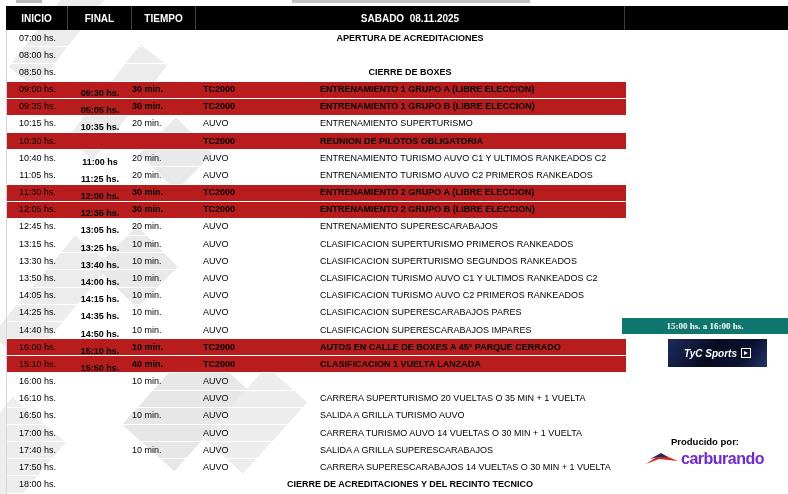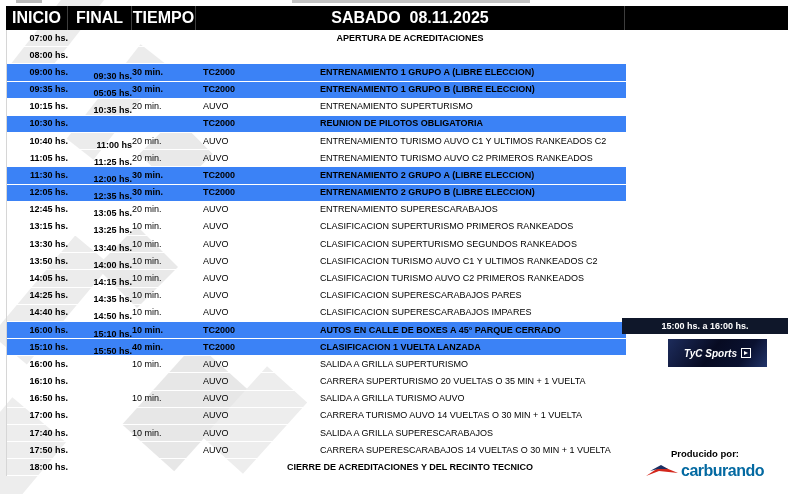--- a/index.html
+++ b/index.html
@@ -18,59 +18,59 @@
   .wm .s6{left:150px;top:352px;width:70px;height:110px;transform:rotate(42deg);background:#e7e7e7;}
   .wm .s7{left:228px;top:372px;width:54px;height:96px;transform:rotate(42deg);background:#ededed;}
   .wm .s8{left:-28px;top:408px;width:70px;height:100px;transform:rotate(40deg);background:#ededed;}
   
   .wm .t1{left:16px;top:0;width:26px;height:3px;background:#b9b9b9;}
   .wm .t2{left:292px;top:0;width:238px;height:3px;background:#c3c3c3;}
   
   .tbl{position:absolute;left:6px;top:6px;z-index:1;}
   .thead{
     display:flex;width:782px;height:24px;background:#000;color:#fff;
-    font-weight:700;font-size:16px;align-items:center;text-align:center;
+    font-weight:700;font-size:10px;align-items:center;text-align:center;
   }
   .thead .hc{border-right:1px solid #3d3d3d;box-sizing:border-box;height:100%;
     display:flex;align-items:center;justify-content:center;white-space:pre;}
   .thead .hc:last-child{border-right:none;}
   .h-inicio{width:62px;} .h-final{width:64px;} .h-tiempo{width:64px;}
   .h-fecha{width:429px;} .h-right{width:163px;}
   .tbody{position:relative;width:619px;border-left:1px solid #d6d6d6;box-sizing:content-box;}
   .row{
     display:flex;width:619px;height:17.185px;box-sizing:border-box;
     border-bottom:1px solid #ffffff;align-items:center;font-size:9px;line-height:1;
   }
-  .row.hl{background:#3b82f6;font-weight:700;}
+  .row.hl{background:#b91c1c;font-weight:700;}
   .c{box-sizing:border-box;overflow:hidden;white-space:nowrap;}
-  .c-inicio{width:61px;text-align:right;font-weight:700;}
-  .c-final{width:64px;text-align:right;font-weight:700;margin-top:8px;}
+  .c-inicio{width:61px;text-align:center;font-weight:400;}
+  .c-final{width:64px;text-align:center;font-weight:700;margin-top:8px;}
   .c-tiempo{width:64px;text-align:left;}
   .c-cat{width:119px;padding-left:7px;}
   .c-desc{width:310px;padding-left:5px;}
   .c-merged{width:428px;text-align:center;font-weight:700;}
   
   .bc-box{
     position:absolute;left:622px;top:318px;width:166px;height:16px;z-index:2;
-    background:#0f172a;color:#fff;font-weight:700;font-size:9px;
-    display:flex;align-items:center;justify-content:center;
+    background:#0f766e;color:#fff;font-weight:700;font-size:9px;
+    display:flex;align-items:center;justify-content:center;font-family:Liberation Serif, serif;
   }
   .tyc-box{
     position:absolute;left:668px;top:339px;width:99px;height:28px;z-index:2;
     background:linear-gradient(125deg,#1d2c5c 0%,#070b22 45%,#0a1130 75%,#22356b 100%);
     color:#fff;display:flex;align-items:center;justify-content:center;gap:4px;
     font-size:10px;font-weight:700;font-style:italic;
   }
   .tyc-sq{width:8px;height:8px;border:1px solid #fff;display:inline-block;position:relative;}
   .tyc-sq::after{content:"";position:absolute;left:2px;top:2px;border-left:4px solid #fff;
     border-top:2px solid transparent;border-bottom:2px solid transparent;}
-  .prod{position:absolute;left:622px;top:436px;width:166px;z-index:2;text-align:center;margin-top:12px;}
+  .prod{position:absolute;left:622px;top:436px;width:166px;z-index:2;text-align:center;}
   .prod-label{font-size:9.5px;font-weight:700;color:#000;}
   .carb{display:flex;align-items:center;justify-content:center;gap:3px;margin-top:3px;}
-  .carb-name{font-size:16px;font-weight:700;color:#0369a1;letter-spacing:-0.5px;}
+  .carb-name{font-size:16px;font-weight:700;color:#6d28d9;letter-spacing:-0.5px;}
 </style>
 </head>
 <body>
 
 <div id="stage">
 
   <div class="wm">
     <div class="s1"></div>
       <div class="s2"></div>
       <div class="s3"></div>
@@ -96,20 +96,26 @@
           <div class="c c-inicio">07:00 hs.</div>
           <div class="c c-final"></div>
           <div class="c c-tiempo"></div>
           <div class="c c-merged">APERTURA DE ACREDITACIONES</div>
         </div>
         <div class="row milestone">
           <div class="c c-inicio">08:00 hs.</div>
           <div class="c c-final"></div>
           <div class="c c-tiempo"></div>
         </div>
+        <div class="row milestone">
+          <div class="c c-inicio">08:50 hs.</div>
+          <div class="c c-final"></div>
+          <div class="c c-tiempo"></div>
+          <div class="c c-merged">CIERRE DE BOXES</div>
+        </div>
         <div class="row hl">
           <div class="c c-inicio">09:00 hs.</div>
           <div class="c c-final">09:30 hs.</div>
           <div class="c c-tiempo">30 min.</div>
           <div class="c c-cat">TC2000</div>
           <div class="c c-desc">ENTRENAMIENTO 1 GRUPO A (LIBRE ELECCION)</div>
         </div>
         <div class="row hl">
           <div class="c c-inicio">09:35 hs.</div>
           <div class="c c-final">05:05 hs.</div>
@@ -220,21 +226,20 @@
           <div class="c c-final">15:50 hs.</div>
           <div class="c c-tiempo">40 min.</div>
           <div class="c c-cat">TC2000</div>
           <div class="c c-desc">CLASIFICACION 1 VUELTA LANZADA</div>
         </div>
         <div class="row">
           <div class="c c-inicio">16:00 hs.</div>
           <div class="c c-final"></div>
           <div class="c c-tiempo">10 min.</div>
           <div class="c c-cat">AUVO</div>
-          <div class="c c-desc">SALIDA A GRILLA SUPERTURISMO</div>
         </div>
         <div class="row">
           <div class="c c-inicio">16:10 hs.</div>
           <div class="c c-final"></div>
           <div class="c c-tiempo"></div>
           <div class="c c-cat">AUVO</div>
           <div class="c c-desc">CARRERA SUPERTURISMO 20 VUELTAS O 35 MIN + 1 VUELTA</div>
         </div>
         <div class="row">
           <div class="c c-inicio">16:50 hs.</div>

